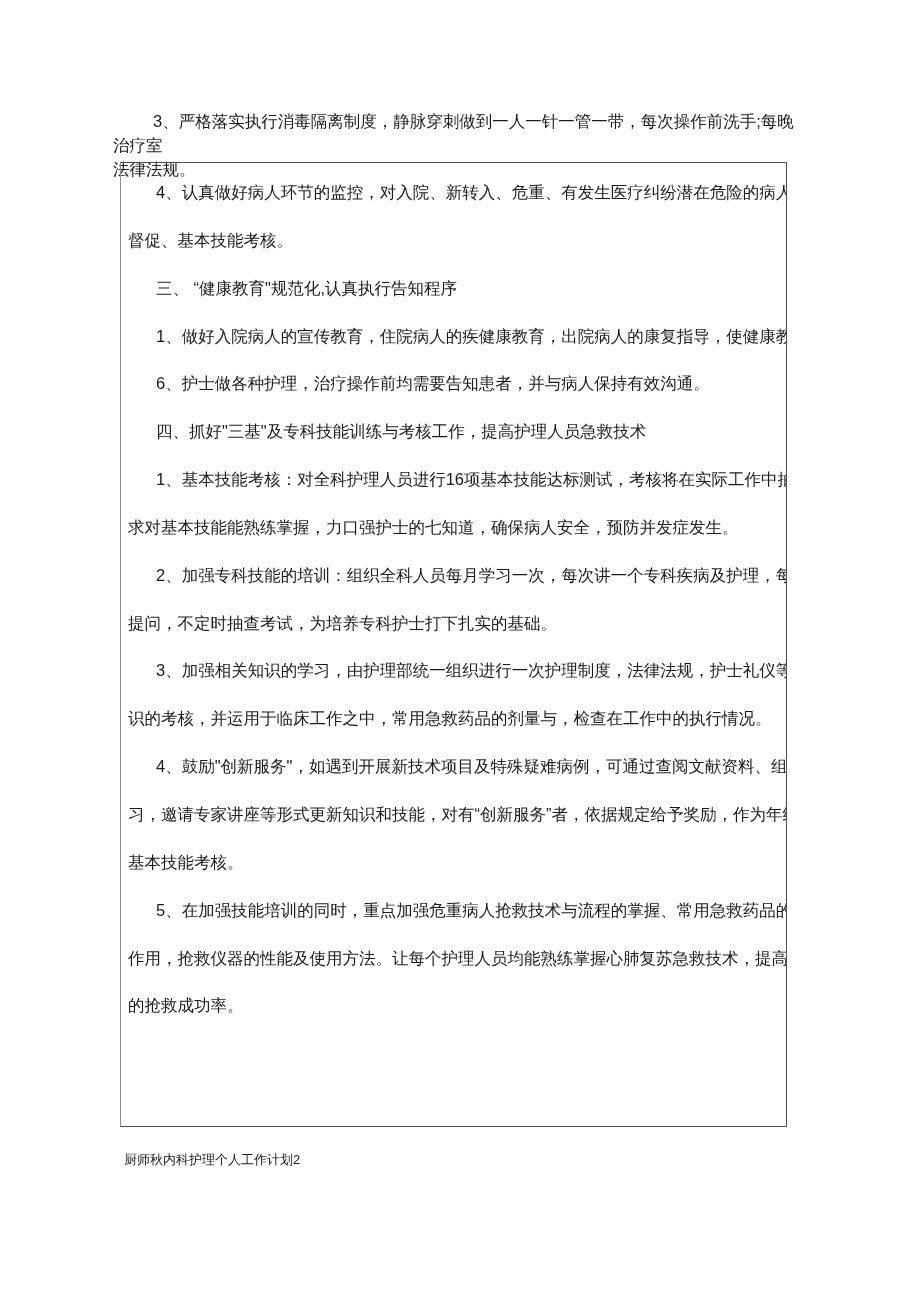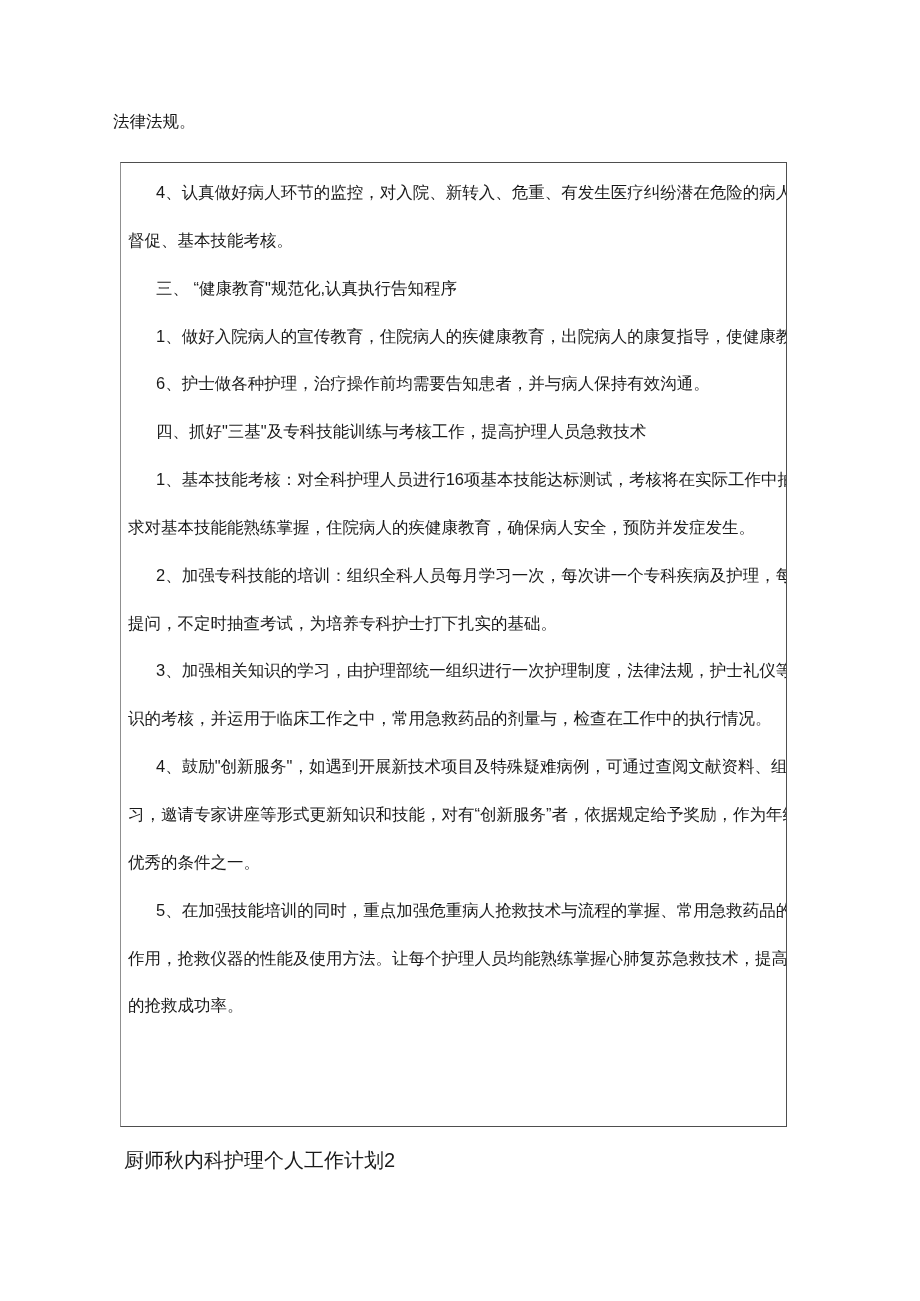--- a/index.html
+++ b/index.html
@@ -38,45 +38,46 @@
     line-height: 47.85px;
     overflow: hidden;
   }
   .doc-box .line { white-space: nowrap; }
   .doc-box .ind { text-indent: 28px; }
 
   .footer-title {
     position: absolute;
     left: 124px;
     top: 1150px;
-    font-size: 20px;
+    font-size: 13px;
     line-height: 20px;
   }
 </style>
 </head>
 <body>
 
 <div class="intro">
+  <div class="line ind">3、严格落实执行消毒隔离制度，静脉穿刺做到一人一针一管一带，每次操作前洗手;每晚治疗室</div>
   <div class="line">法律法规。</div>
 </div>
 
 <div class="doc-box">
   <div class="line ind">4、认真做好病人环节的监控，对入院、新转入、危重、有发生医疗纠纷潜在危险的病人要重点</div>
   <div class="line">督促、基本技能考核。</div>
   <div class="line ind">三、 “健康教育"规范化,认真执行告知程序</div>
   <div class="line ind">1、做好入院病人的宣传教育，住院病人的疾健康教育，出院病人的康复指导，使健康教育覆盖</div>
   <div class="line ind">6、护士做各种护理，治疗操作前均需要告知患者，并与病人保持有效沟通。</div>
   <div class="line ind">四、抓好"三基"及专科技能训练与考核工作，提高护理人员急救技术</div>
   <div class="line ind">1、基本技能考核：对全科护理人员进行16项基本技能达标测试，考核将在实际工作中抽考，要</div>
-  <div class="line">求对基本技能能熟练掌握，住院病人的疾健康教育，确保病人安全，预防并发症发生。</div>
+  <div class="line">求对基本技能能熟练掌握，力口强护士的七知道，确保病人安全，预防并发症发生。</div>
   <div class="line ind">2、加强专科技能的培训：组织全科人员每月学习一次，每次讲一个专科疾病及护理，每周分别</div>
   <div class="line">提问，不定时抽查考试，为培养专科护士打下扎实的基础。</div>
   <div class="line ind">3、加强相关知识的学习，由护理部统一组织进行一次护理制度，法律法规，护士礼仪等综合知</div>
   <div class="line">识的考核，并运用于临床工作之中，常用急救药品的剂量与，检查在工作中的执行情况。</div>
   <div class="line ind">4、鼓励"创新服务"，如遇到开展新技术项目及特殊疑难病例，可通过查阅文献资料、组织讨论学</div>
   <div class="line">习，邀请专家讲座等形式更新知识和技能，对有“创新服务”者，依据规定给予奖励，作为年终考核</div>
-  <div class="line">优秀的条件之一。</div>
+  <div class="line">基本技能考核。</div>
   <div class="line ind">5、在加强技能培训的同时，重点加强危重病人抢救技术与流程的掌握、常用急救药品的剂量与</div>
   <div class="line">作用，抢救仪器的性能及使用方法。让每个护理人员均能熟练掌握心肺复苏急救技术，提高危重病人</div>
   <div class="line">的抢救成功率。</div>
 </div>
 
 <div class="footer-title">厨师秋内科护理个人工作计划2</div>
 
 </body></html>

